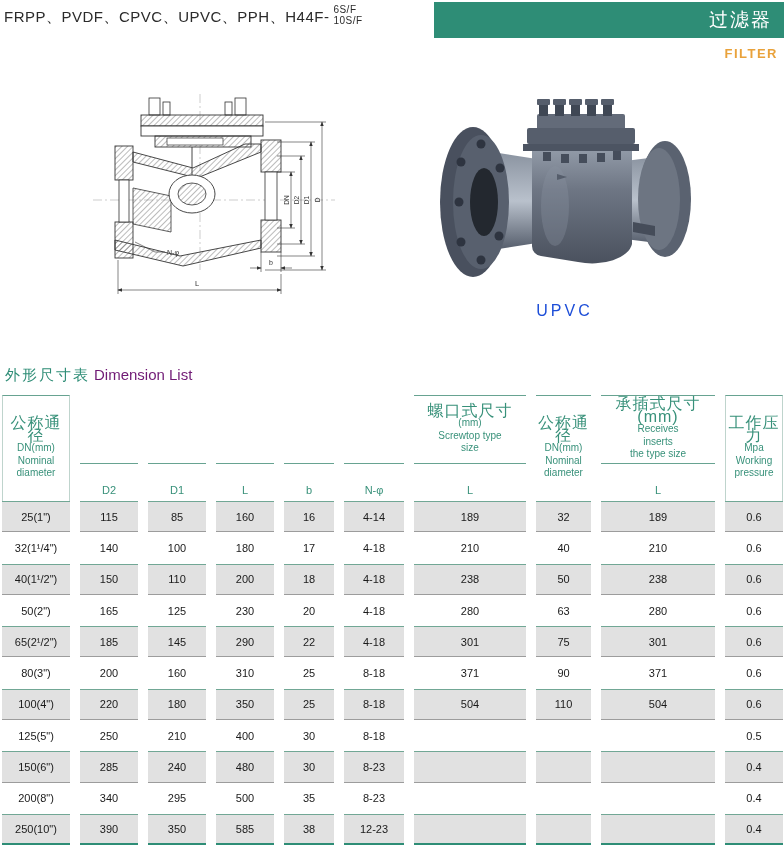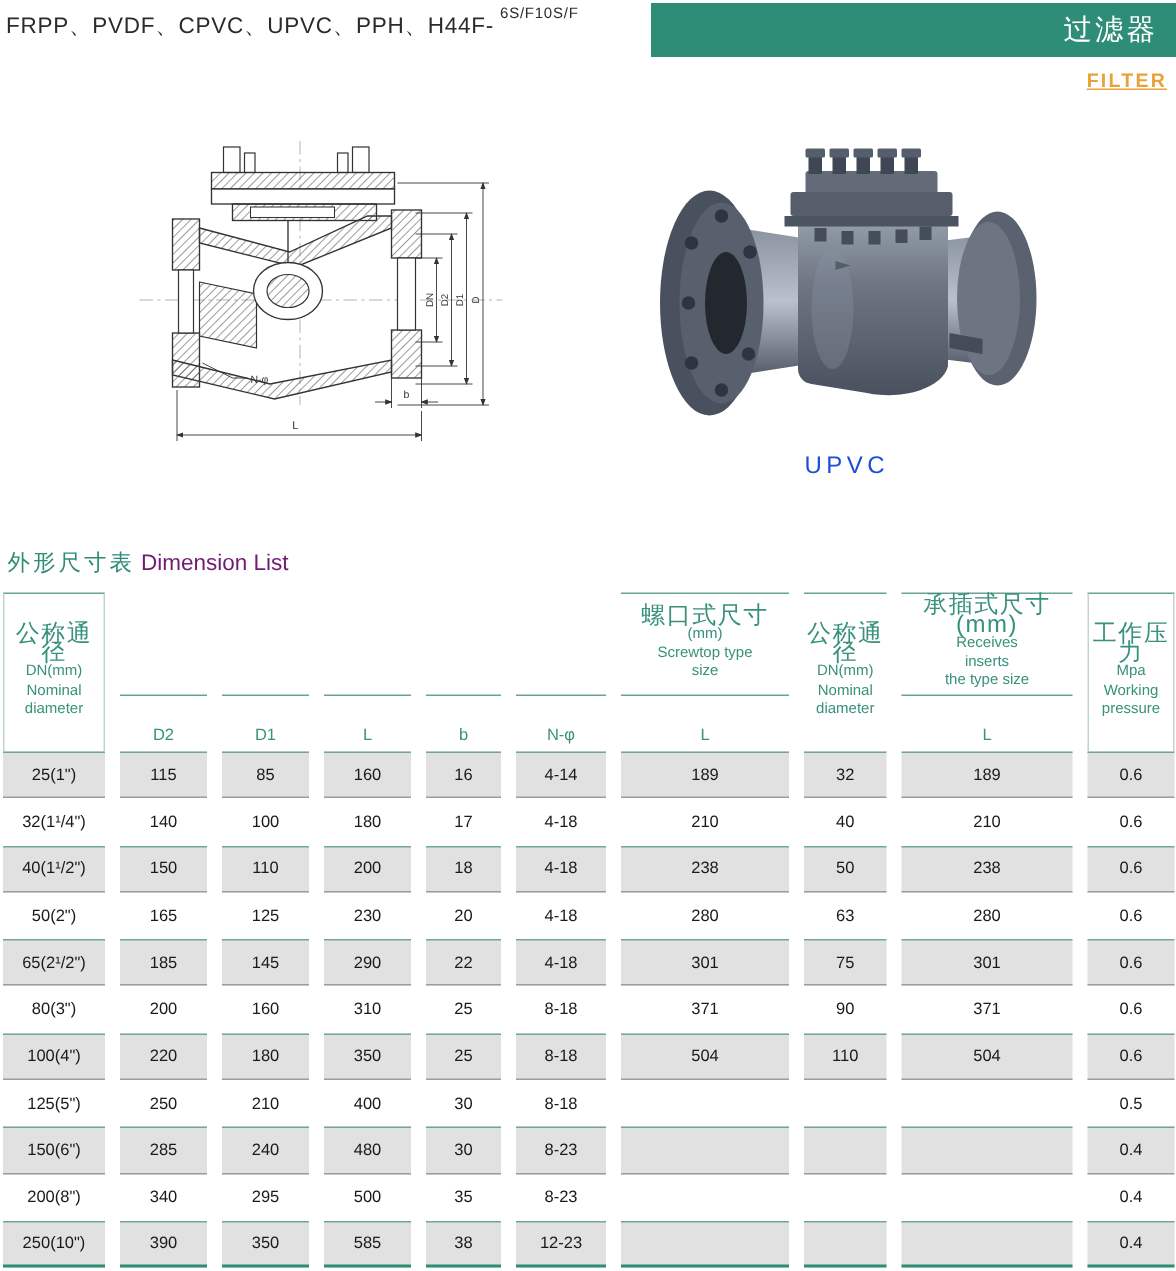--- a/index.html
+++ b/index.html
@@ -3,27 +3,27 @@
 <meta charset="utf-8">
 <style>
   * { margin:0; padding:0; box-sizing:border-box; }
   html,body { background:#fff; }
   body { font-family:"Liberation Sans", sans-serif; color:#222; }
   #page { position:relative; width:784px; height:847px; background:#fff; overflow:hidden; }
 
   
   .models { position:absolute; left:4px; top:8px; display:flex; align-items:flex-start;
             font-size:15px; font-weight:500; letter-spacing:.5px; color:#2b2b2b;justify-content:flex-end; }
-  .models .stack { display:inline-flex; flex-direction:row; margin-left:4px; margin-top:-4px; }
+  .models .stack { display:inline-flex; flex-direction:column; margin-left:4px; margin-top:-4px; }
   .models .stack i { font-style:normal; font-size:10px; line-height:11px; color:#2b2b2b; }
   .title-bar { position:absolute; left:434px; top:2px; right:0; height:36px; background:#2E8D76;
                display:flex; align-items:center; justify-content:flex-end; padding-right:12px; }
   .title-bar span { color:#fff; font-size:19px; letter-spacing:2px; }
   .title-en { position:absolute; top:46px; right:6px; color:#E9A23B; font-size:13px;
-              font-weight:bold; letter-spacing:1.5px;text-decoration:underline; }
+              font-weight:bold; letter-spacing:1.5px; }
 
   
   .drawing { position:absolute; left:85px; top:92px; width:320px; height:215px; }
   .photo { position:absolute; left:437px; top:96px; width:280px; height:205px; }
   .photo-caption { position:absolute; left:437px; top:302px; width:255px; text-align:center;
                    font-size:16px; letter-spacing:3px; color:#1d4ed8; }
 
   
   .section-title { position:absolute; left:5px; top:366px; font-size:15px; }
   .section-title .cn { color:#2E8D76; letter-spacing:2px; }

